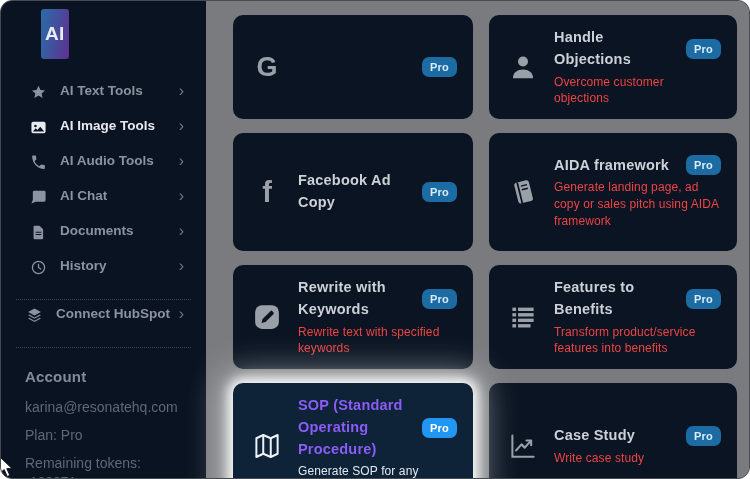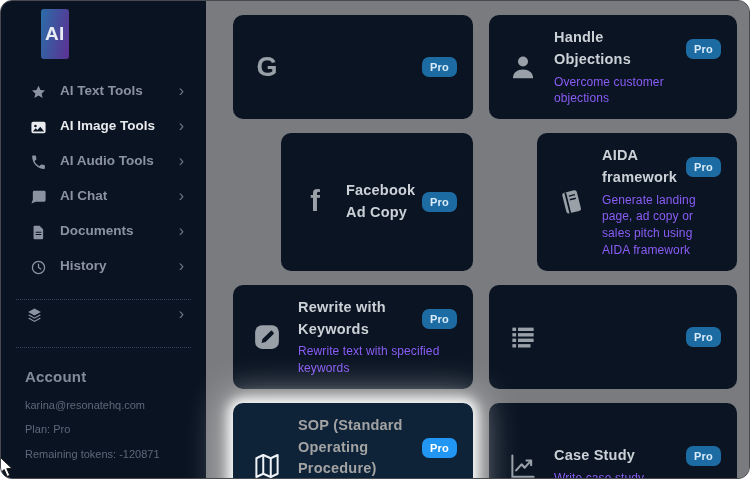--- a/index.html
+++ b/index.html
@@ -36,62 +36,62 @@
   .nav-item .s-icon{width:18px;height:18px;margin-right:13px;flex:none;display:flex;align-items:center;justify-content:center;}
   .nav-item .s-icon svg{width:17px;height:17px;display:block;}
   .nav-item .chev{margin-left:auto;color:#6e7785;font-size:16px;font-weight:400;line-height:1;}
   .divider{border-top:1px dotted #39455a;margin:6px 15px;}
   .section-header{
     color:#828b99;font-weight:700;font-size:15px;
     padding:14px 0 8px 24px;letter-spacing:.2px;
   }
   .integration-item{padding-left:24px;}
   .account-line{
-    color:#5d6878;font-size:11px;padding:5px 10px 5px 24px;line-height:1.3;
+    color:#5d6878;font-size:14px;padding:5px 10px 5px 24px;line-height:1.3;
   }
 
   
   .main{
     position:absolute;left:205px;right:0;top:0;bottom:0;
     background:#797b7e;padding:14px 12px 10px 27px;box-sizing:border-box;
   }
   .grid{display:grid;grid-template-columns:240px 1fr;column-gap:16px;row-gap:14px;}
   .card{
     background:#0a1422;border-radius:10px;display:flex;align-items:center;
     padding:12px 16px;box-sizing:border-box;cursor:pointer;
   }
   .grid > .card:nth-child(-n+2){min-height:104px;}
-  .grid > .card:nth-child(n+3):nth-child(-n+4){min-height:118px;margin-left:48px;}
+  .grid > .card:nth-child(n+3):nth-child(-n+4){min-height:118px;}
   .grid > .card:nth-child(n+5):nth-child(-n+6){min-height:94px;}
   .grid > .card:nth-child(n+7){min-height:98px;}
   .card-icon{
     width:36px;flex:none;color:#99a0a8;display:flex;align-items:center;justify-content:center;
   }
   .card-icon svg{width:30px;height:30px;display:block;}
   .card-icon .glyph{font-size:27px;font-weight:700;line-height:1;}
   .card-icon .glyph.fb{font-size:29px;font-weight:800;}
   .card-body{flex:1;margin-left:13px;display:flex;flex-direction:column;min-width:0;}
   .title-row{display:flex;align-items:center;}
   .card-title{
     font-weight:700;font-size:14.5px;line-height:1.5;max-width:120px;
     color:#ccd1d7;letter-spacing:.2px;
   }
   .title-spacer{flex:1;}
   .badge{
     flex:none;background:#1d6ba3;color:#d9ecf9;font-size:11px;font-weight:700;
     padding:4px 8px;border-radius:7px;letter-spacing:.2px;align-self:center;
   }
-  .card-desc{font-size:12px;color:#8b5cf6;line-height:1.4;margin-top:3px;letter-spacing:.1px;}
+  .card-desc{font-size:12px;color:#ef4444;line-height:1.4;margin-top:3px;letter-spacing:.1px;}
 
   
   .card.highlighted{
     background:#0e2238;position:relative;z-index:2;
     box-shadow:0 0 12px 5px rgba(255,255,255,.95), 0 0 34px 12px rgba(255,255,255,.45);
   }
-  .card.highlighted .card-title{color:#a3a3a3;}
+  .card.highlighted .card-title{color:#8b5cf6;}
   .card.highlighted .card-desc{color:#e2e9f0;}
   .card.highlighted .card-icon{color:#eef3f8;}
   .card.highlighted .badge{background:#2196f3;color:#ffffff;}
 
   .mouse-cursor{position:absolute;left:-2px;top:456px;z-index:5;}
 </style>
 </head>
 <body>
 
 <div class="app">
@@ -162,20 +162,21 @@
 
     <div class="divider"></div>
 
     <div id="integrations">
         <div class="nav-item integration-item">
           <span class="s-icon">
             <svg viewBox="0 0 24 24">
               <path fill="currentColor" d="M12 2l9 5-9 5-9-5zM4.6 10.7L12 14.8l7.4-4.1L21 11.6l-9 5-9-5zm0 4.6L12 19.4l7.4-4.1L21 16.2l-9 5-9-5z"></path>
             </svg>
           </span>
+          <span>Connect HubSpot</span>
           <span class="chev">›</span>
         </div>
       </div>
 
     <div class="divider"></div>
 
     <div class="section-header">Account</div>
     <div class="account-line">karina@resonatehq.com</div>
     <div class="account-line">Plan: Pro</div>
     <div class="account-line">Remaining tokens: -120871</div>
@@ -267,23 +268,25 @@
                 <rect x="8" y="8.9" width="12.5" height="2.7"></rect>
                 <rect x="3.5" y="13.3" width="3" height="2.7"></rect>
                 <rect x="8" y="13.3" width="12.5" height="2.7"></rect>
                 <rect x="3.5" y="17.7" width="3" height="2.7"></rect>
                 <rect x="8" y="17.7" width="10" height="2.7"></rect>
               </g>
             </svg>
           </div>
           <div class="card-body">
             <div class="title-row">
-              <div class="title-spacer"></div>
-              <div class="badge">Pro</div>
-            </div>
+              <div class="card-title">Features to Benefits</div>
+              <div class="title-spacer"></div>
+              <div class="badge">Pro</div>
+            </div>
+            <div class="card-desc">Transform product/service features into benefits</div>
           </div>
         </div>
         <div class="card highlighted">
           <div class="card-icon">
             <svg viewBox="0 0 24 24">
               <path d="M3.5 5.8L9 3.2l6 2.6 5.5-2.6v15l-5.5 2.6-6-2.6-5.5 2.6z" fill="none" stroke="currentColor" stroke-width="1.6" stroke-linejoin="round"></path>
               <path d="M9 3.2v15.4M15 5.8v15" stroke="currentColor" stroke-width="1.6"></path>
             </svg>
           </div>
           <div class="card-body">

